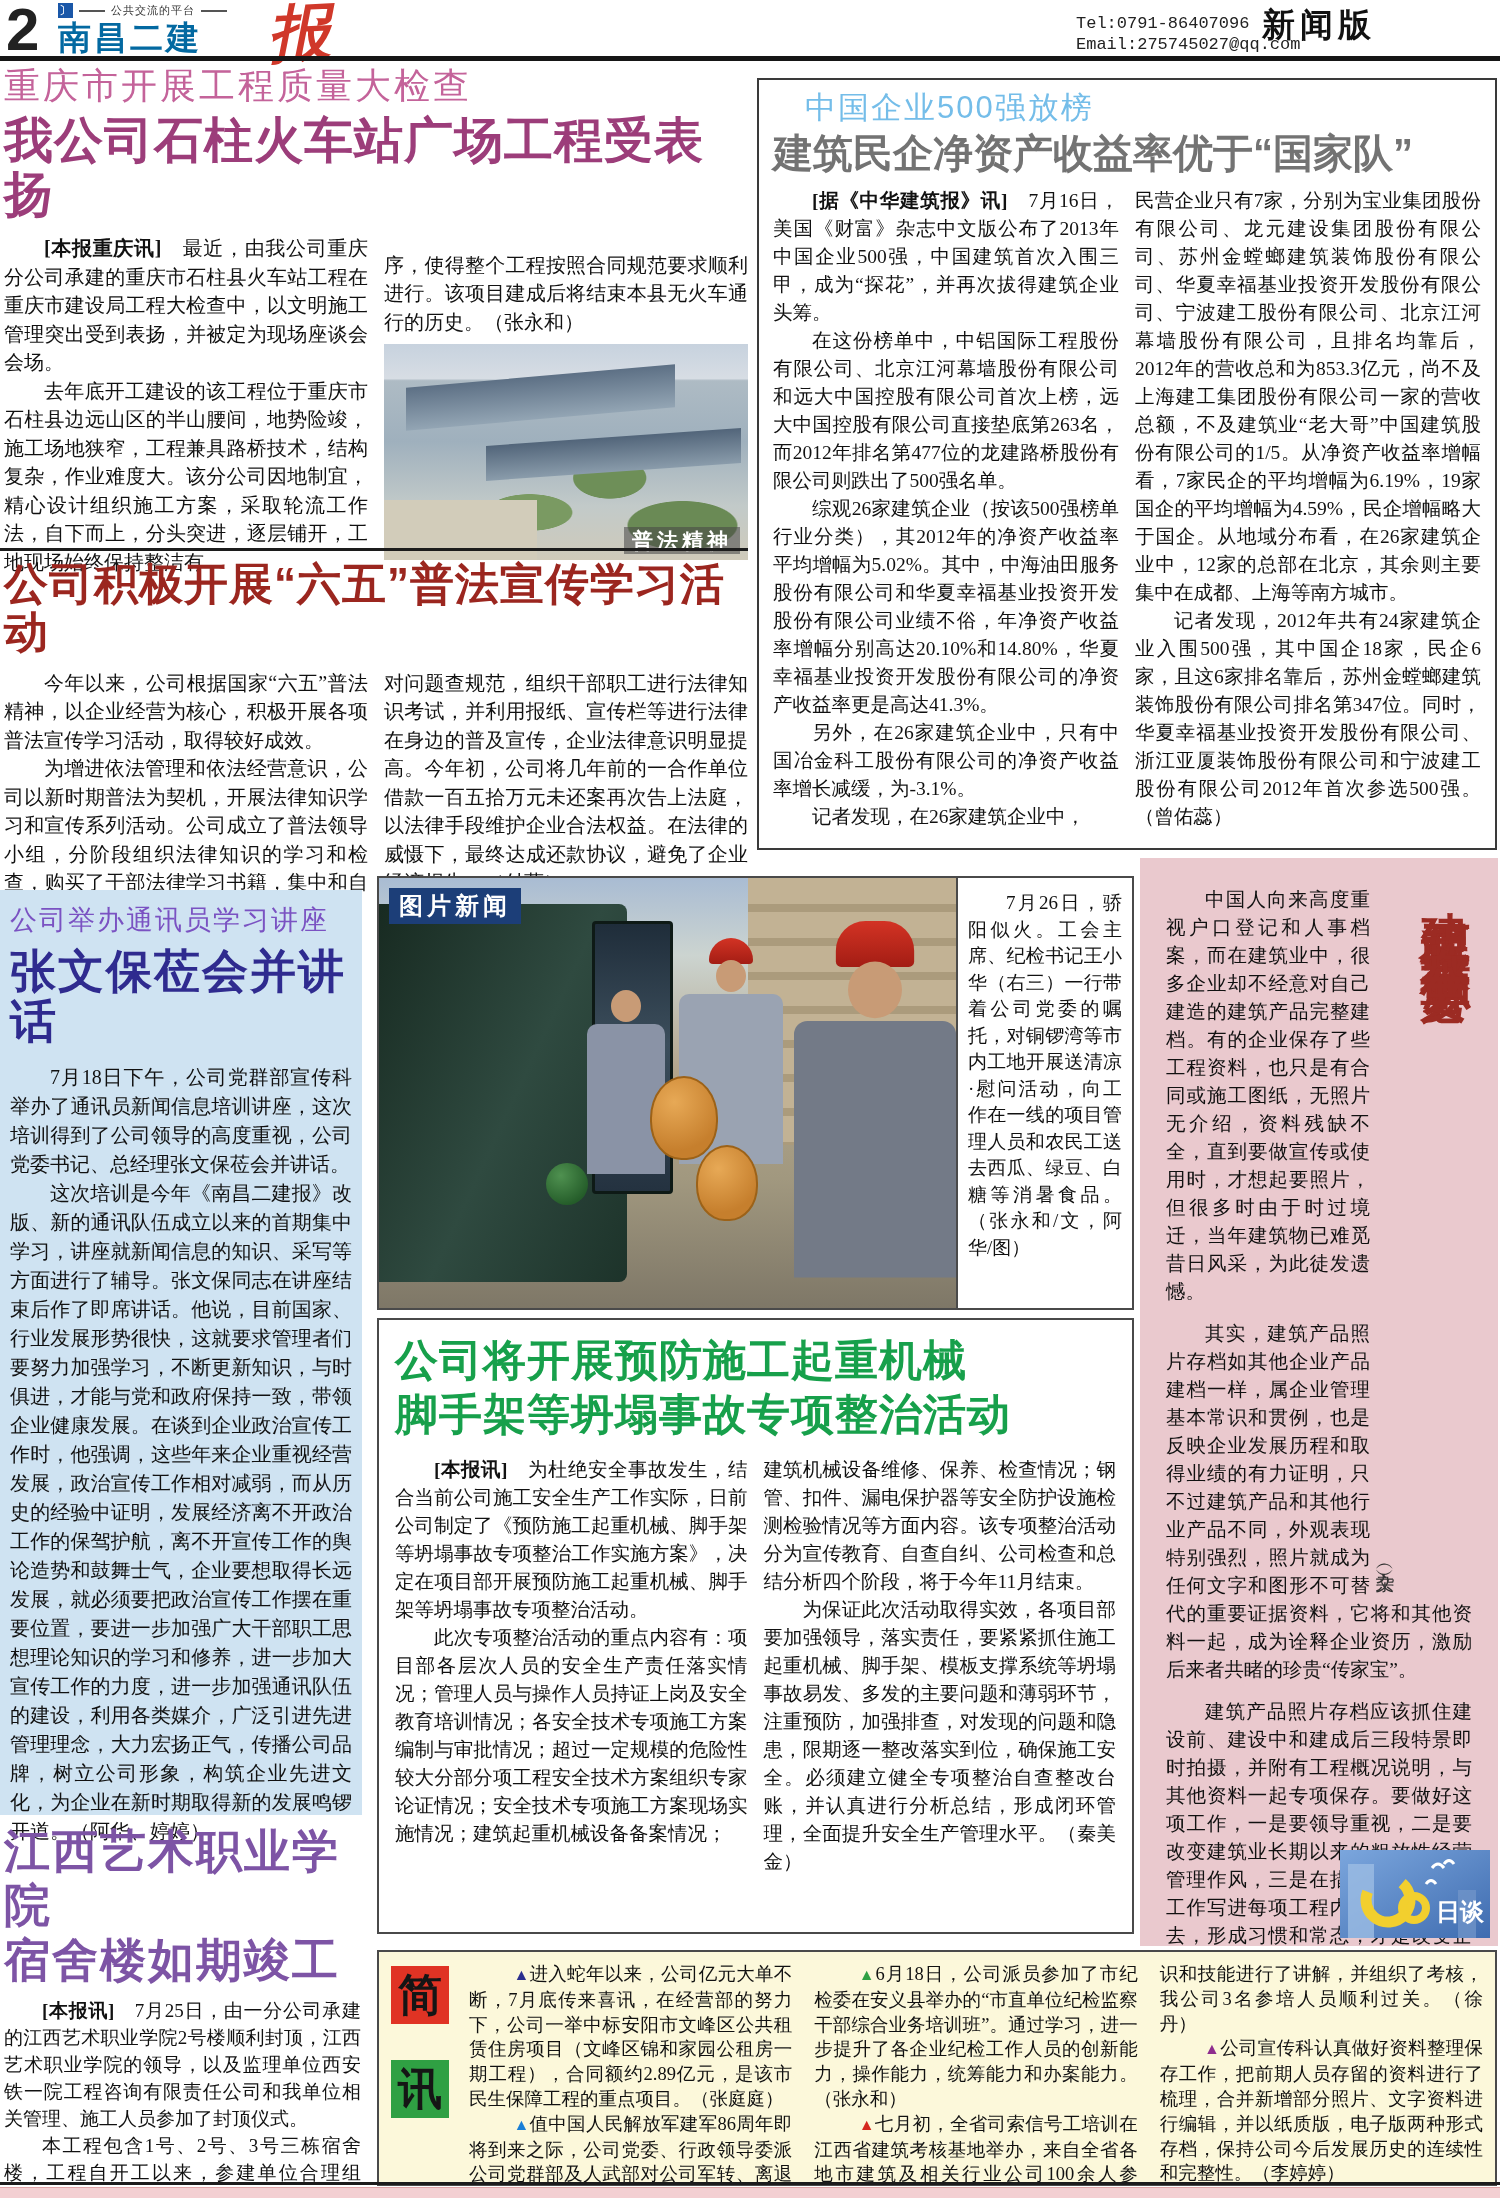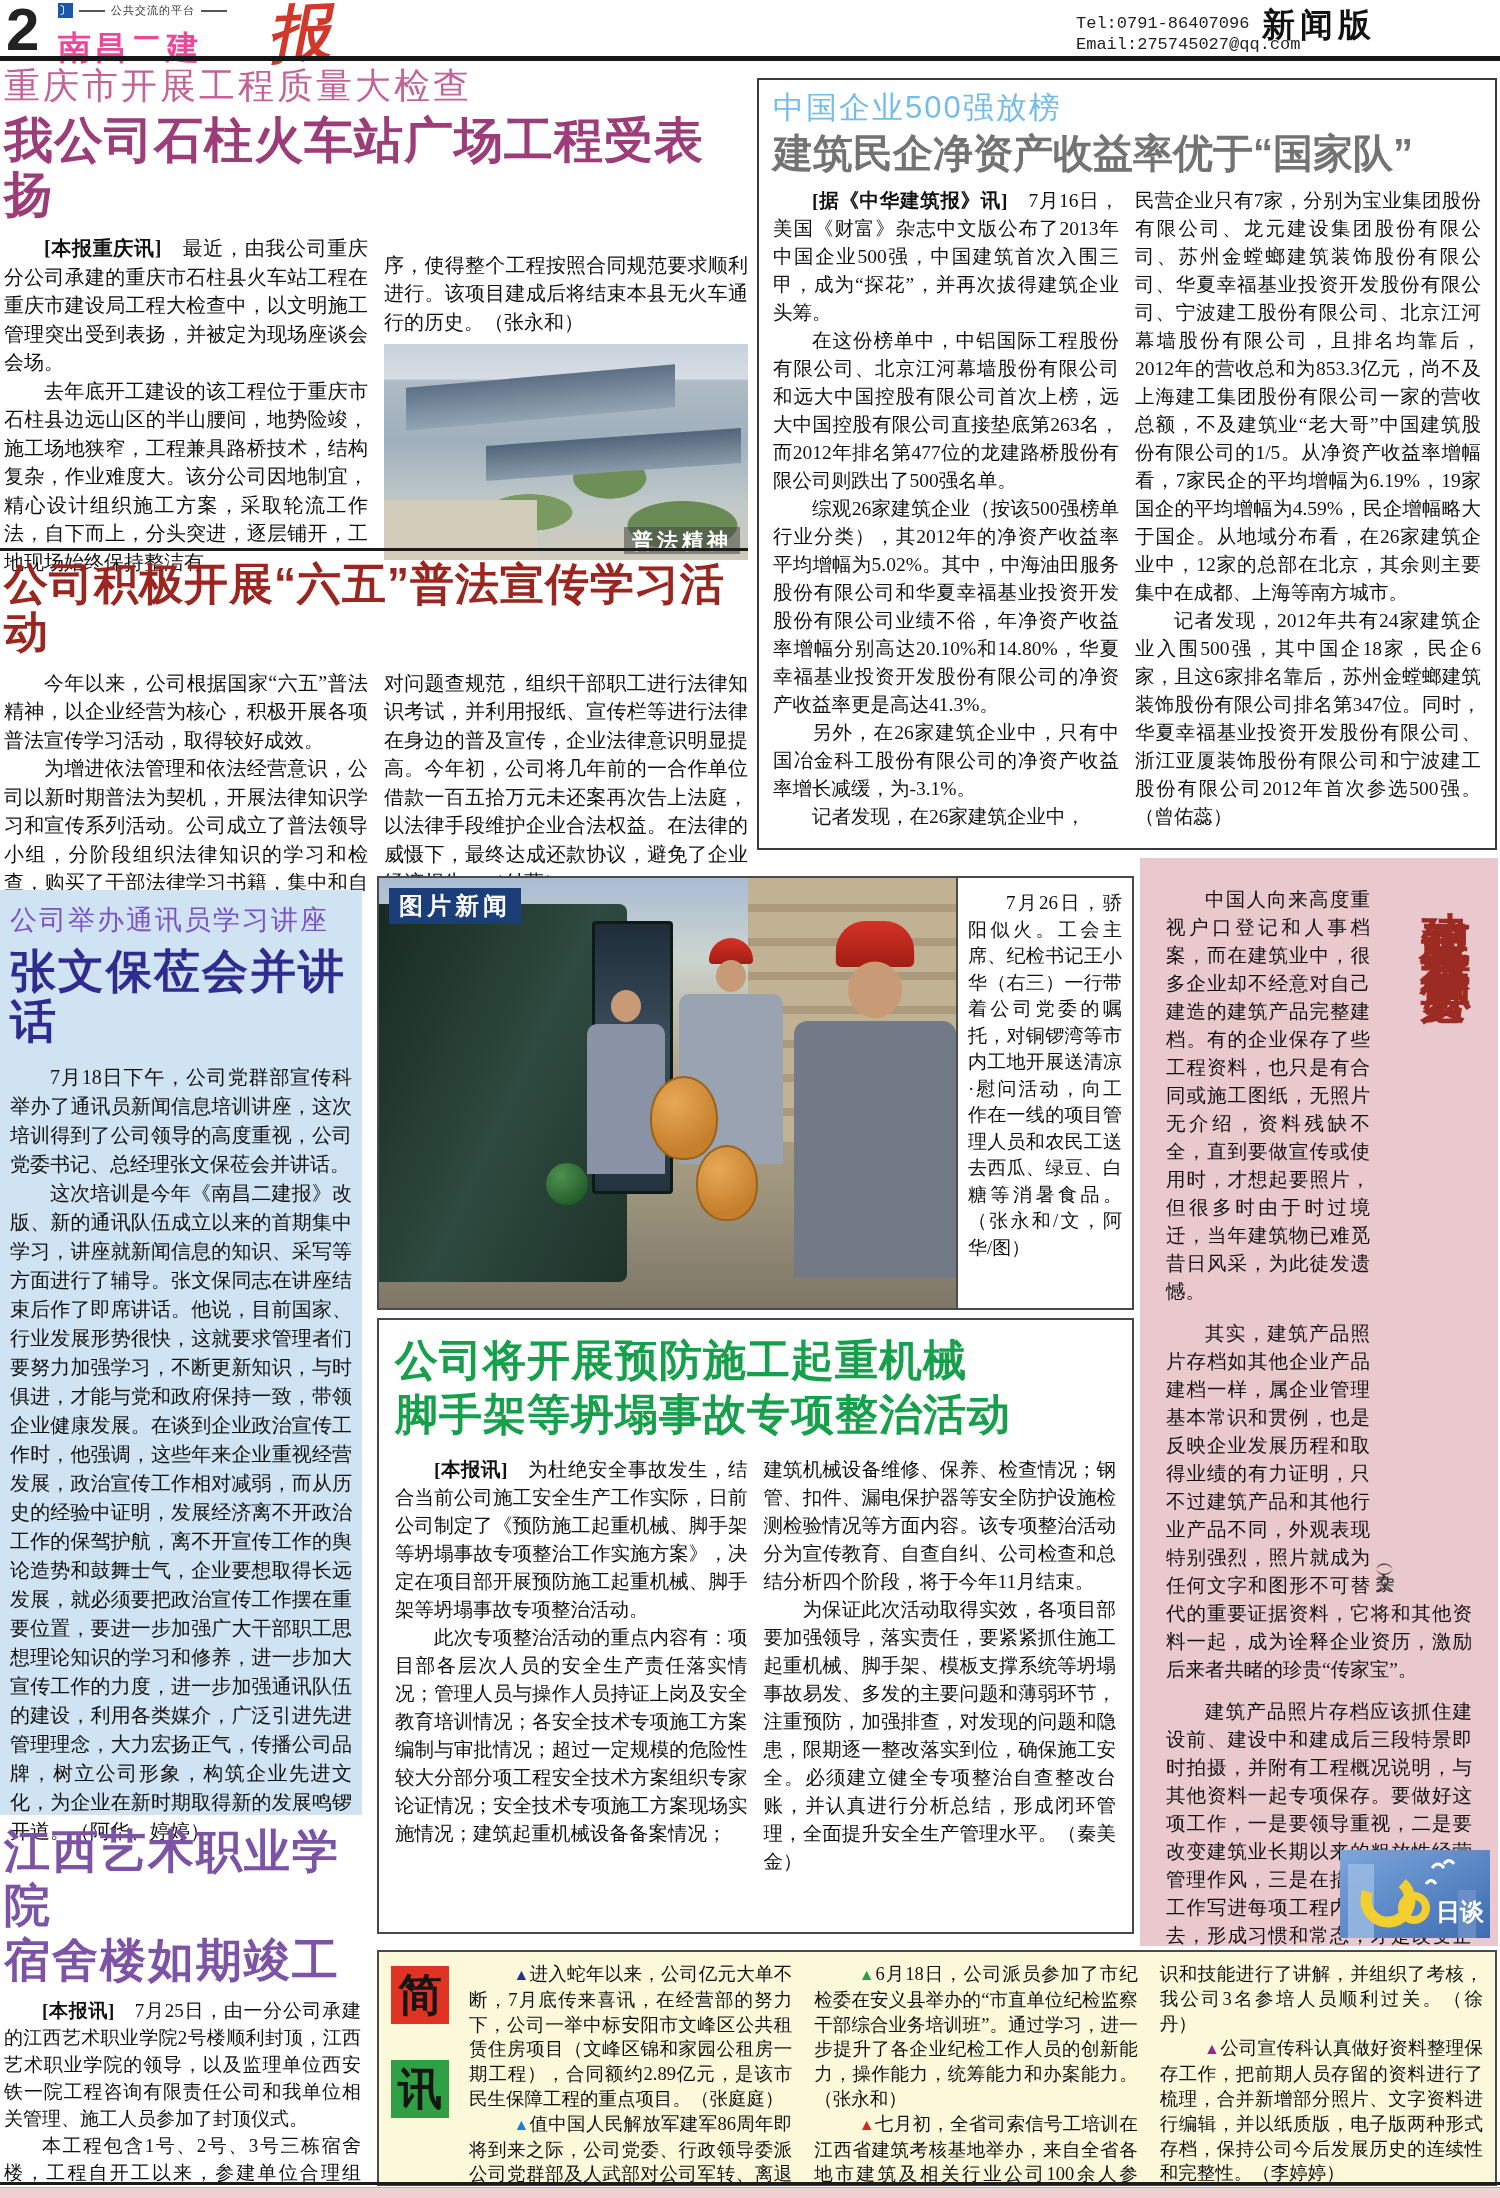--- a/index.html
+++ b/index.html
@@ -6,21 +6,21 @@
   #page{position:relative;width:1500px;height:2198px;background:#fff;margin:0 auto;
         font-family:"Liberation Serif","DejaVu Serif",serif;color:#111;overflow:hidden;}
   .abs{position:absolute;}
   
   .pagenum{left:6px;top:0;font:bold 60px/1 "Liberation Sans",sans-serif;color:#222;}
   .brand{left:58px;top:3px;}
   .tagline{display:flex;align-items:center;gap:6px;font:11px/1 "Liberation Sans",sans-serif;color:#333;letter-spacing:1px;}
   .tagline .bar{display:inline-block;width:26px;height:2px;background:#555;}
   .brandicon{display:inline-block;width:15px;height:15px;background:#1a57a8;color:#fff;
              font:bold 11px/15px "Liberation Sans",sans-serif;text-align:center;}
-  .brandname{font:bold 33px/1 "Liberation Sans",sans-serif;color:#ec4899;letter-spacing:3px;margin-top:13px;}
+  .brandname{font:bold 33px/1 "Liberation Sans",sans-serif;color:#0369a1;letter-spacing:3px;margin-top:3px;}
   .brandbao{left:268px;top:2px;font:bold italic 62px/1 "DejaVu Serif",serif;color:#d0382a;transform:rotate(-3deg);}
   .contact{left:1076px;top:13px;font:17px/21px "Liberation Mono",monospace;color:#222;white-space:pre;}
   .edition{left:1262px;top:8px;font:bold 33px/1 "Liberation Sans",sans-serif;color:#111;letter-spacing:5px;}
   .toprule{left:0;top:56px;width:1500px;height:5px;background:#161616;}
   
   .body-cols{display:flex;gap:16px;}
   .bcol{flex:1;font-size:20px;line-height:28.5px;text-align:justify;}
   .bcol p{margin:0;text-indent:2em;}
   .tag{font-weight:bold;}
   .byline{}
@@ -43,21 +43,21 @@
   .photolabel{position:absolute;right:8px;bottom:6px;color:#fff;font:bold 21px/1 "Liberation Sans",sans-serif;
               letter-spacing:4px;background:rgba(70,70,70,.55);padding:3px 8px;}
   .divider1{left:0;top:548px;width:748px;height:3px;background:#1c1c1c;}
   
   .pufa{left:4px;top:560px;width:744px;}
   .head2{font:bold 44px/1.1 "Liberation Sans",sans-serif;color:#9b261f;letter-spacing:1px;}
   .pufa .body-cols{margin-top:12px;}
   
   .box500{left:757px;top:78px;width:740px;height:772px;border:2px solid #3a3a3a;box-sizing:border-box;
           padding:10px 14px;}
-  .kicker500{font:31px/1.15 "Liberation Sans",sans-serif;color:#74bde9;letter-spacing:2px;}
+  .kicker500{font:31px/1.15 "Liberation Sans",sans-serif;color:#74bde9;letter-spacing:2px;margin-left:32px;}
   .head500{font:bold 40px/1.12 "Liberation Sans",sans-serif;color:#737373;margin-top:5px;letter-spacing:0px;}
   .box500 .body-cols{margin-top:12px;}
   .box500 .bcol{font-size:19.5px;line-height:28px;}
   
   .photobox{left:377px;top:876px;width:757px;height:434px;border:2px solid #4a4a4a;box-sizing:border-box;
             display:flex;background:#fff;}
   .photo2{position:relative;flex:1;overflow:hidden;
       background:linear-gradient(180deg,#a9bcd3 0%,#ccd4d0 18%,#b2a58b 45%,#a1987f 70%,#7e7767 100%);}
   .pn-label{position:absolute;left:10px;top:10px;background:#1c3e78;color:#fff;
             font:bold 24px/1 "Liberation Sans",sans-serif;letter-spacing:4px;padding:6px 10px;z-index:5;}

